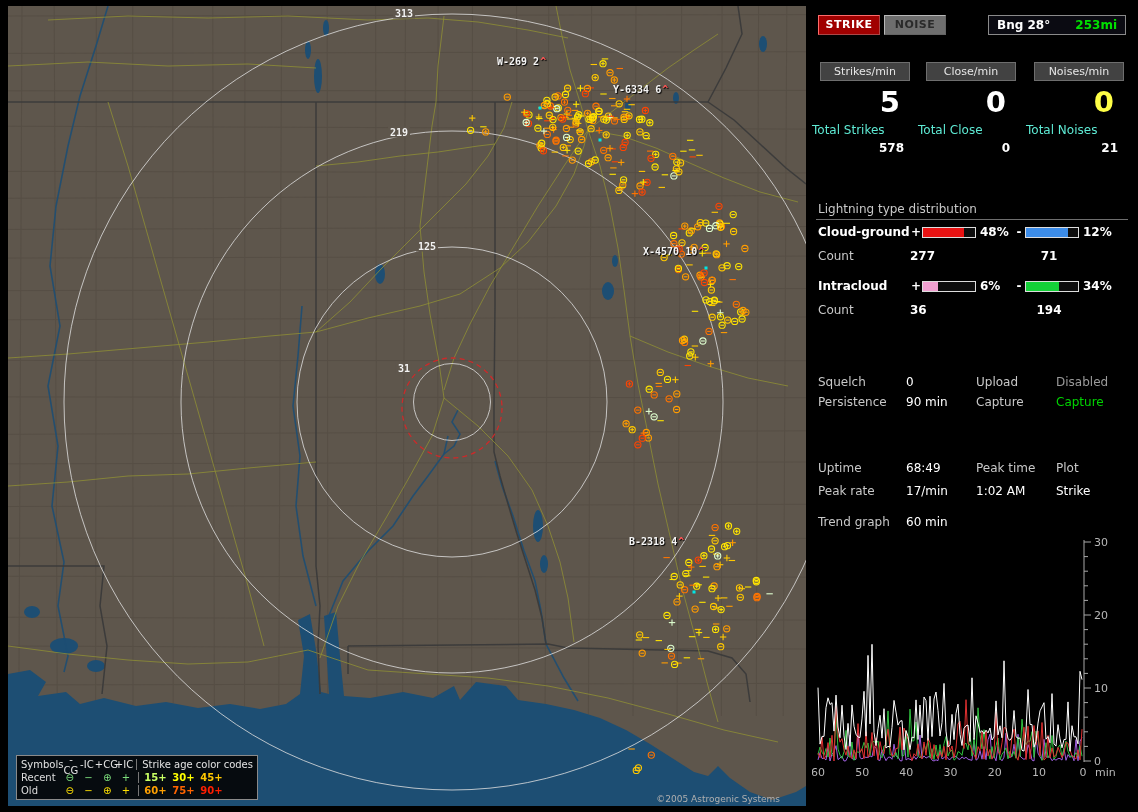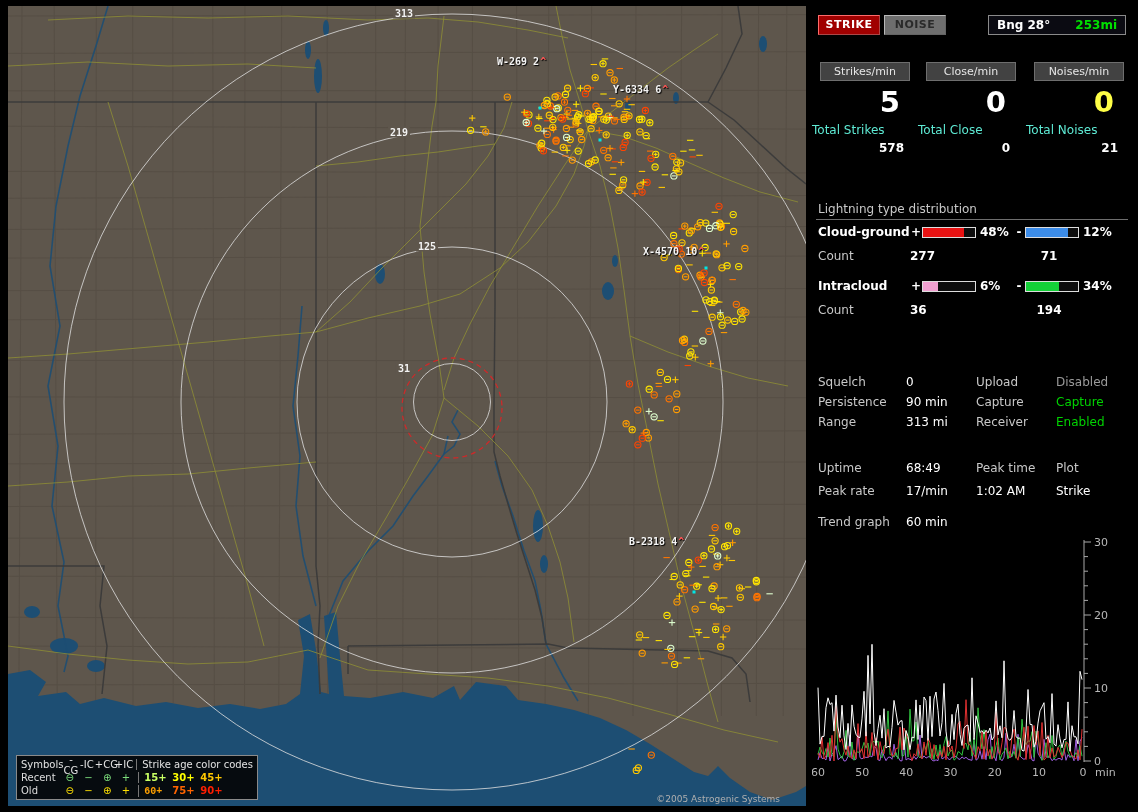--- a/index.html
+++ b/index.html
@@ -849,21 +849,21 @@
           <span id="age-0-0" style="color: rgb(200, 255, 100);">15+</span><span id="age-0-1" style="color: rgb(255, 255, 0);">30+</span><span id="age-0-2" style="color: rgb(255, 200, 0);">45+</span>
         </span>
       </div>
       <div class="lrow">
         <span class="lc1">Old</span>
         <span class="lsym symr1" style="color: rgb(255, 224, 0);">⊖</span>
         <span class="lsym symr1" style="color: rgb(255, 224, 0);">−</span>
         <span class="lsym symr1" style="color: rgb(255, 224, 0);">⊕</span>
         <span class="lsym symr1" style="color: rgb(255, 224, 0);">+</span>
         <span class="lage">
-          <span id="age-1-0" style="color: rgb(255, 160, 0); font-family: Liberation Mono, monospace;">60+</span><span id="age-1-1" style="color: rgb(255, 100, 0);">75+</span><span id="age-1-2" style="color: rgb(255, 30, 0);">90+</span>
+          <span id="age-1-0" style="color: rgb(255, 160, 0);">60+</span><span id="age-1-1" style="color: rgb(255, 100, 0);">75+</span><span id="age-1-2" style="color: rgb(255, 30, 0);">90+</span>
         </span>
       </div>
     </div>
 
     <div class="copyright">©2005 Astrogenic Systems</div>
   </div>
 
   <div class="side">
 
     <div class="btn strike">STRIKE</div>
@@ -938,26 +938,20 @@
       <span class="sl">Squelch</span>
       <span class="sv" id="sv0a" style="color: rgb(255, 255, 255);">0</span>
       <span class="sl sl2">Upload</span>
       <span class="sv sv2" id="sv0b" style="color: rgb(154, 154, 154);">Disabled</span>
     </div>
     <div class="srow" style="top:389px">
       <span class="sl">Persistence</span>
       <span class="sv" id="sv1a" style="color: rgb(255, 255, 255);">90 min</span>
       <span class="sl sl2">Capture</span>
       <span class="sv sv2" id="sv1b" style="color: rgb(0, 212, 0);">Capture</span>
-    </div>
-    <div class="srow" style="top:409px">
-      <span class="sl">Range</span>
-      <span class="sv" id="sv2a" style="color: rgb(255, 255, 255);">313 mi</span>
-      <span class="sl sl2">Receiver</span>
-      <span class="sv sv2" id="sv2b" style="color: rgb(0, 212, 0);">Enabled</span>
     </div>
 
     <div class="srow" style="top:455px">
       <span class="sl">Uptime</span>
       <span class="sv">68:49</span>
       <span class="sl sl2">Peak time</span>
       <span class="sl sv2">Plot</span>
     </div>
     <div class="srow" style="top:478px">
       <span class="sl">Peak rate</span>

